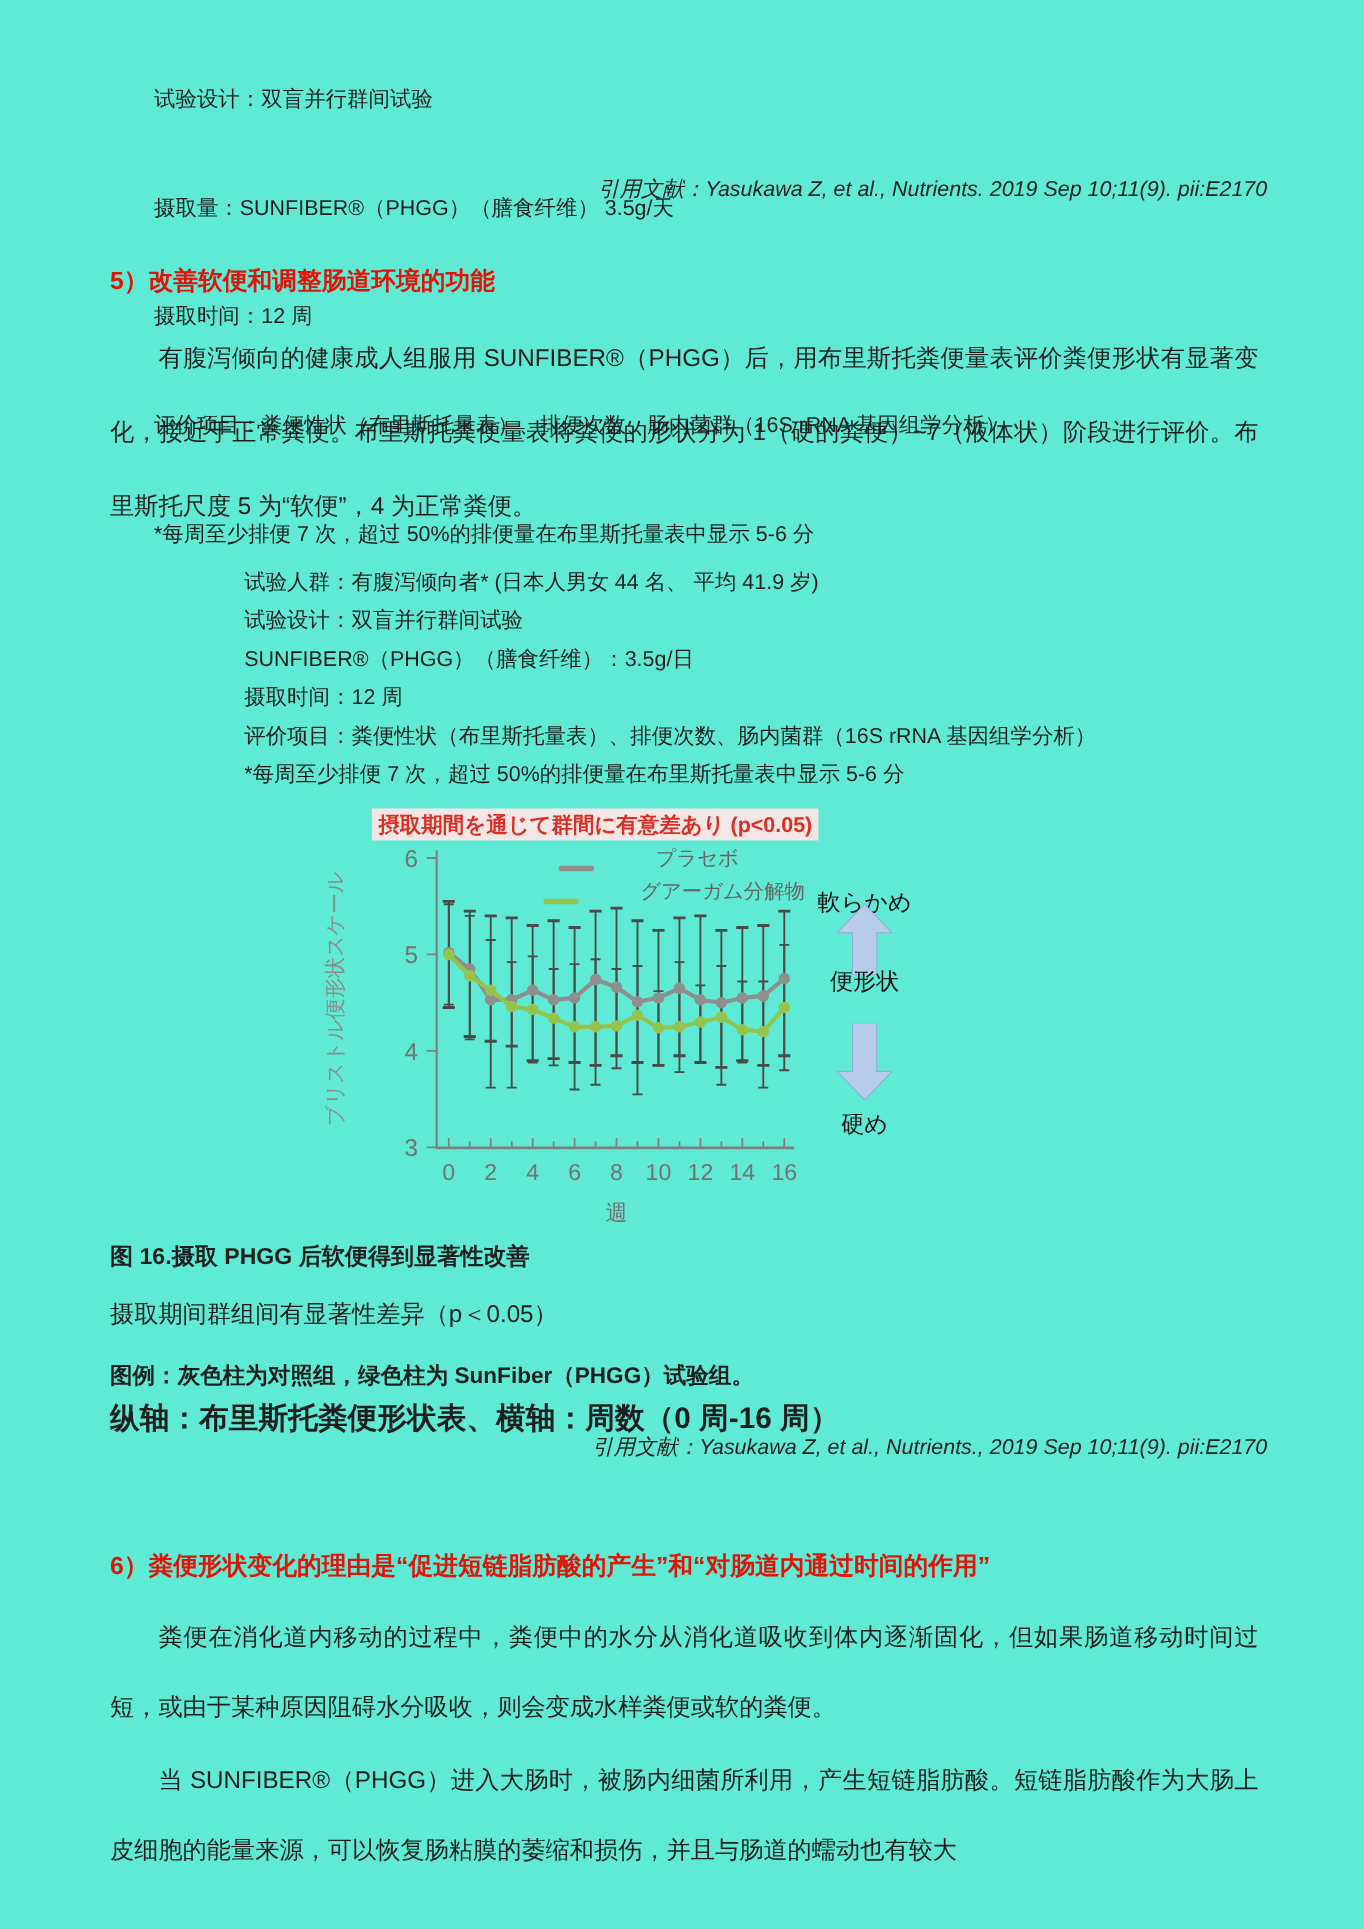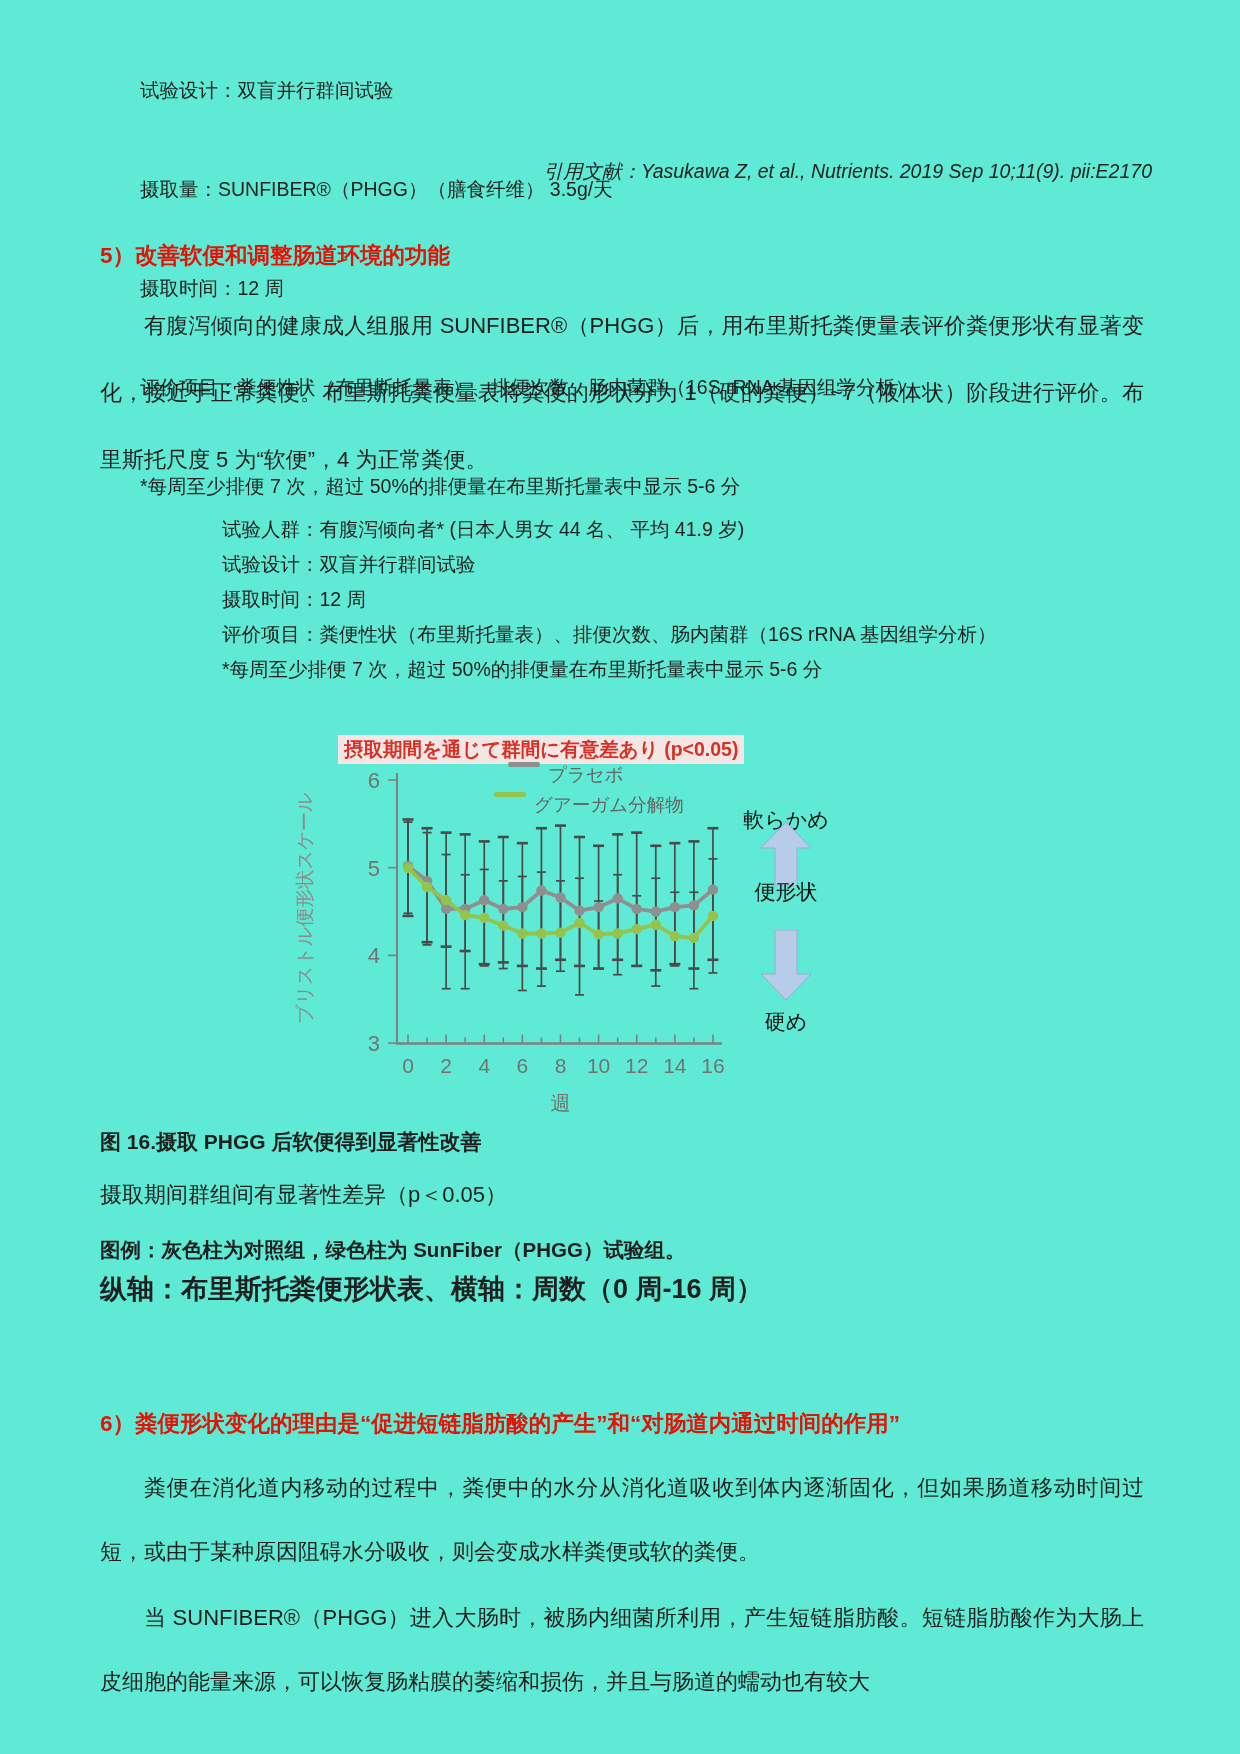--- a/index.html
+++ b/index.html
@@ -27,21 +27,21 @@
   #study2{left:222px;top:512px;font-size:19.5px;line-height:35px;}
   #study2 div{white-space:nowrap;}
   
   #figure{left:100px;top:735px;width:1044px;height:400px;}
   .fig-title{
     position:absolute;left:238px;top:0px;
     color:#d93025;font-weight:bold;font-size:19.5px;
     background:#f5e6e6;padding:1px 6px;white-space:nowrap;
   }
   .legend{position:absolute;left:408px;top:27px;}
-  .legend-row{display:flex;align-items:flex-start;height:30px;}
+  .legend-row{display:flex;align-items:flex-end;height:30px;gap:48px;}
   .legend-row .dash{width:32px;height:5px;border-radius:2px;margin-right:8px;}
   .legend-row .lg-label{font-size:18.5px;color:#666;white-space:nowrap;}
   #chart-svg{position:absolute;left:185px;top:0;}
   .anno{position:absolute;left:626px;top:55px;width:120px;text-align:center;}
   .anno .anno-label{position:absolute;left:0;width:120px;font-size:21px;color:#111;white-space:nowrap;}
   .anno .arrow{position:absolute;left:35px;}
   
   .cap{left:100px;width:1044px;text-align:left;}
   #cap1{top:1128px;font-weight:bold;font-size:21px;}
   #cap2{top:1180px;font-size:22px;}
@@ -62,20 +62,21 @@
     <div>*每周至少排便 7 次，超过 50%的排便量在布里斯托量表中显示 5-6 分</div>
   </div>
   <div class="abs cite" id="cite1">引用文献：Yasukawa Z, et al., Nutrients. 2019 Sep 10;11(9). pii:E2170</div>
 
   <div class="abs red-heading" id="h5">5）改善软便和调整肠道环境的功能</div>
   <div class="abs para" id="para5">有腹泻倾向的健康成人组服用 SUNFIBER®（PHGG）后，用布里斯托粪便量表评价粪便形状有显著变化，接近于正常粪便。布里斯托粪便量表将粪便的形状分为 1（硬的粪便）~7（液体状）阶段进行评价。布里斯托尺度 5 为“软便”，4 为正常粪便。</div>
 
   <div class="abs" id="study2">
     <div>试验人群：有腹泻倾向者* (日本人男女 44 名、 平均 41.9 岁)</div>
     <div>试验设计：双盲并行群间试验</div>
+    <div>SUNFIBER®（PHGG）（膳食纤维）：3.5g/日</div>
     <div>摄取时间：12 周</div>
     <div>评价项目：粪便性状（布里斯托量表）、排便次数、肠内菌群（16S rRNA 基因组学分析）</div>
     <div>*每周至少排便 7 次，超过 50%的排便量在布里斯托量表中显示 5-6 分</div>
   </div>
 
   <div class="abs" id="figure">
     <div class="fig-title">摂取期間を通じて群間に有意差あり (p&lt;0.05)</div>
 
     <div class="legend">
       <div class="legend-row">
@@ -287,18 +288,19 @@
         <polygon points="25,70 0,44 14,44 14,0 36,0 36,44 50,44" fill="#b7cce8" stroke="#94afd1" stroke-width="1"></polygon>
       </svg>
       <div class="anno-label" style="top:218px;">硬め</div>
     </div>
   </div>
 
   <div class="abs cap" id="cap1">图 16.摄取 PHGG 后软便得到显著性改善</div>
   <div class="abs cap" id="cap2">摄取期间群组间有显著性差异（p＜0.05）</div>
   <div class="abs cap" id="cap3">图例：灰色柱为对照组，绿色柱为 SunFiber（PHGG）试验组。</div>
   <div class="abs cap" id="cap4">纵轴：布里斯托粪便形状表、横轴：周数（0 周-16 周）</div>
+  <div class="abs cite" id="cite2">引用文献：Yasukawa Z, et al., Nutrients., 2019 Sep 10;11(9). pii:E2170</div>
 
   <div class="abs red-heading" id="h6">6）粪便形状变化的理由是“促进短链脂肪酸的产生”和“对肠道内通过时间的作用”</div>
   <div class="abs para" id="para6a">粪便在消化道内移动的过程中，粪便中的水分从消化道吸收到体内逐渐固化，但如果肠道移动时间过短，或由于某种原因阻碍水分吸收，则会变成水样粪便或软的粪便。</div>
   <div class="abs para" id="para6b">当 SUNFIBER®（PHGG）进入大肠时，被肠内细菌所利用，产生短链脂肪酸。短链脂肪酸作为大肠上皮细胞的能量来源，可以恢复肠粘膜的萎缩和损伤，并且与肠道的蠕动也有较大</div>
 
 </div>
 
 </body></html>

